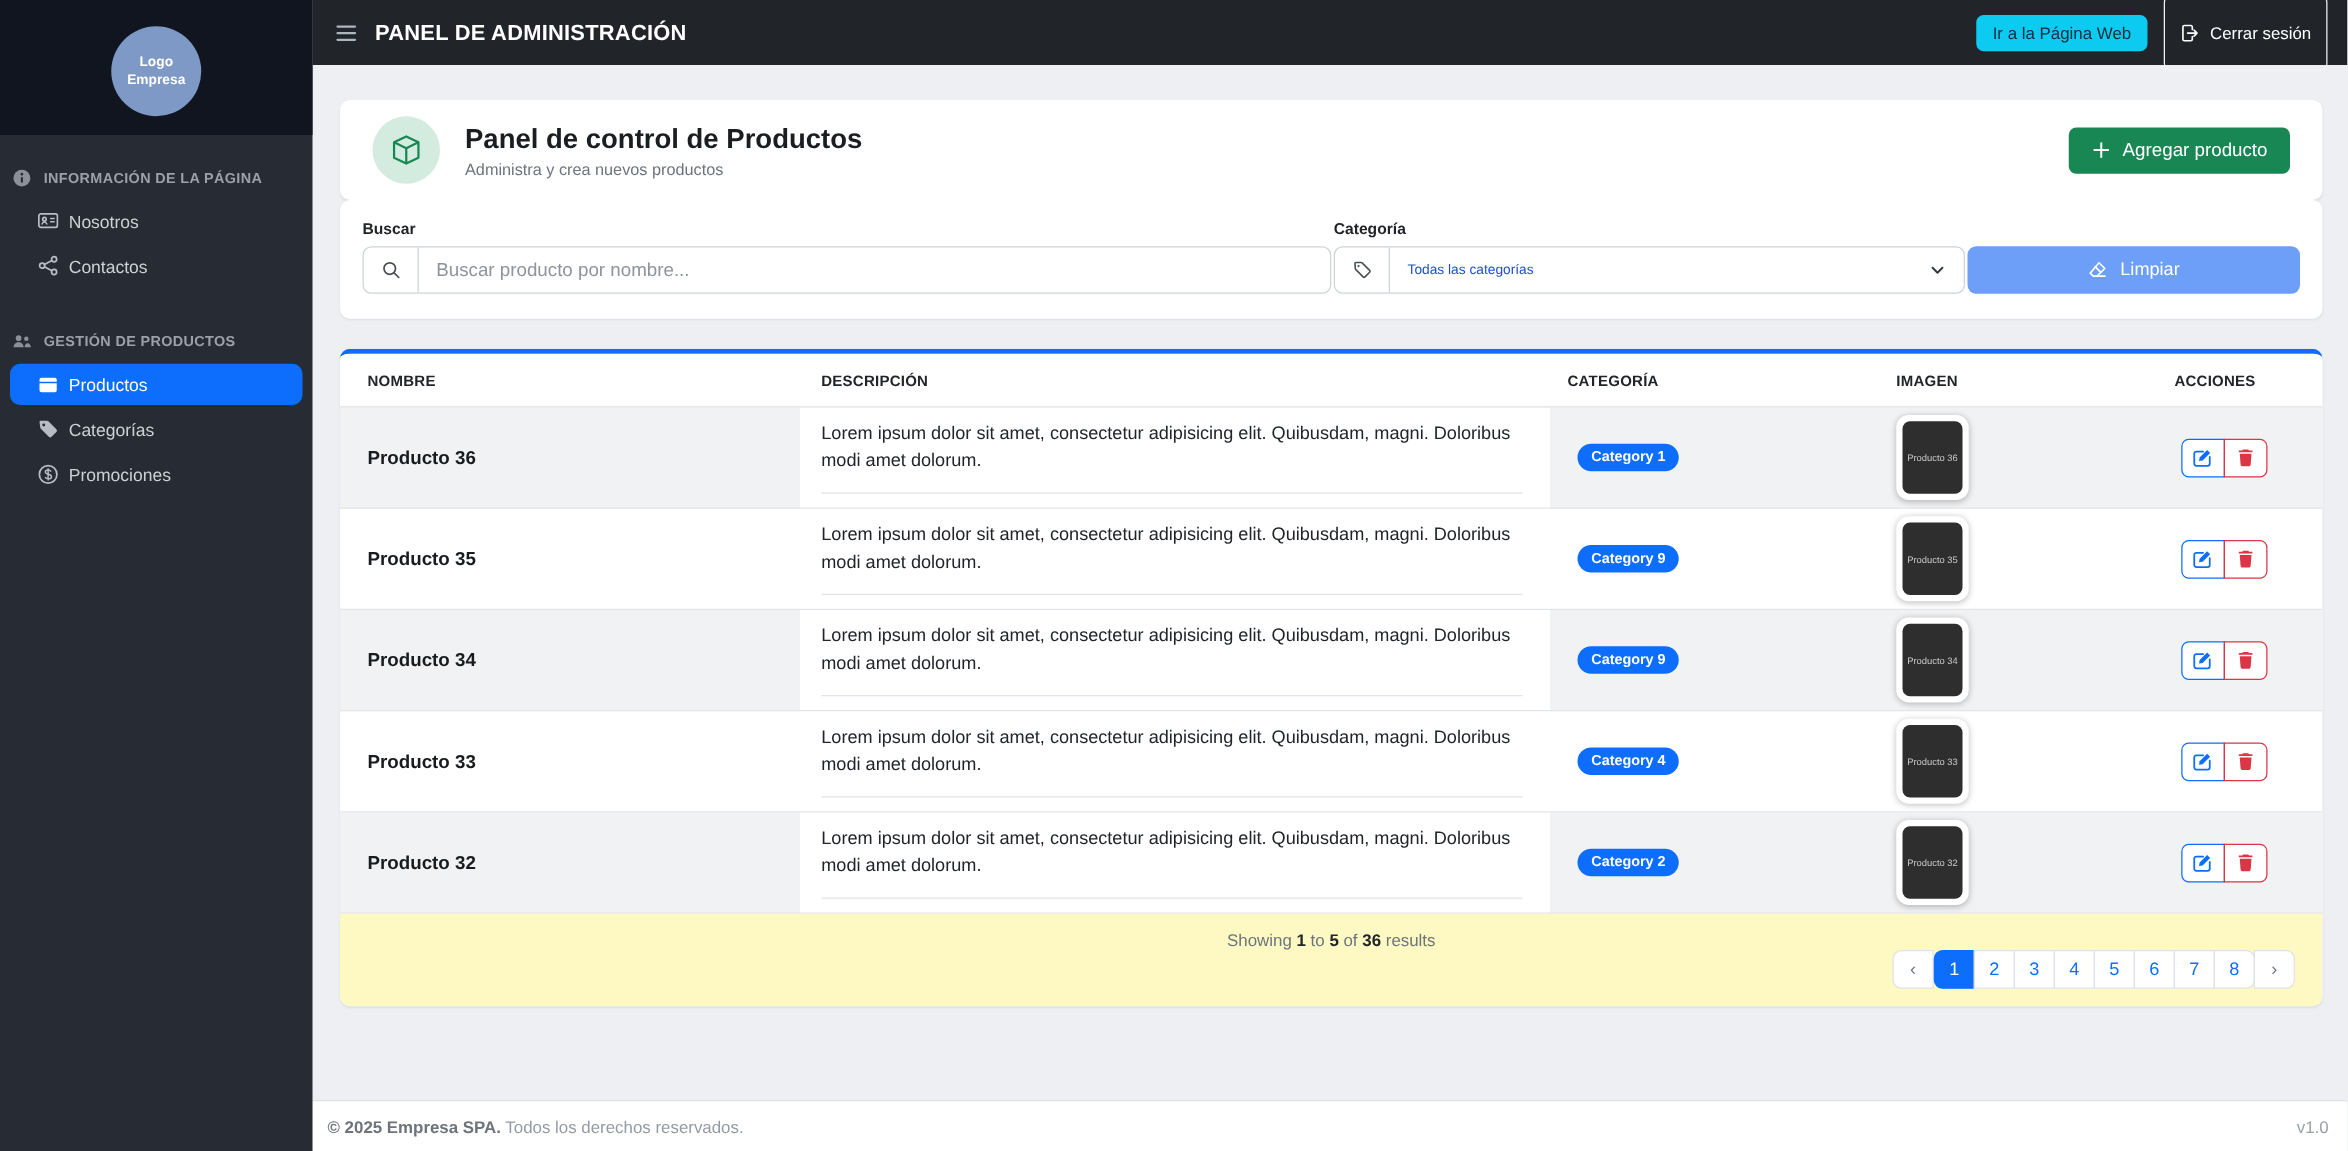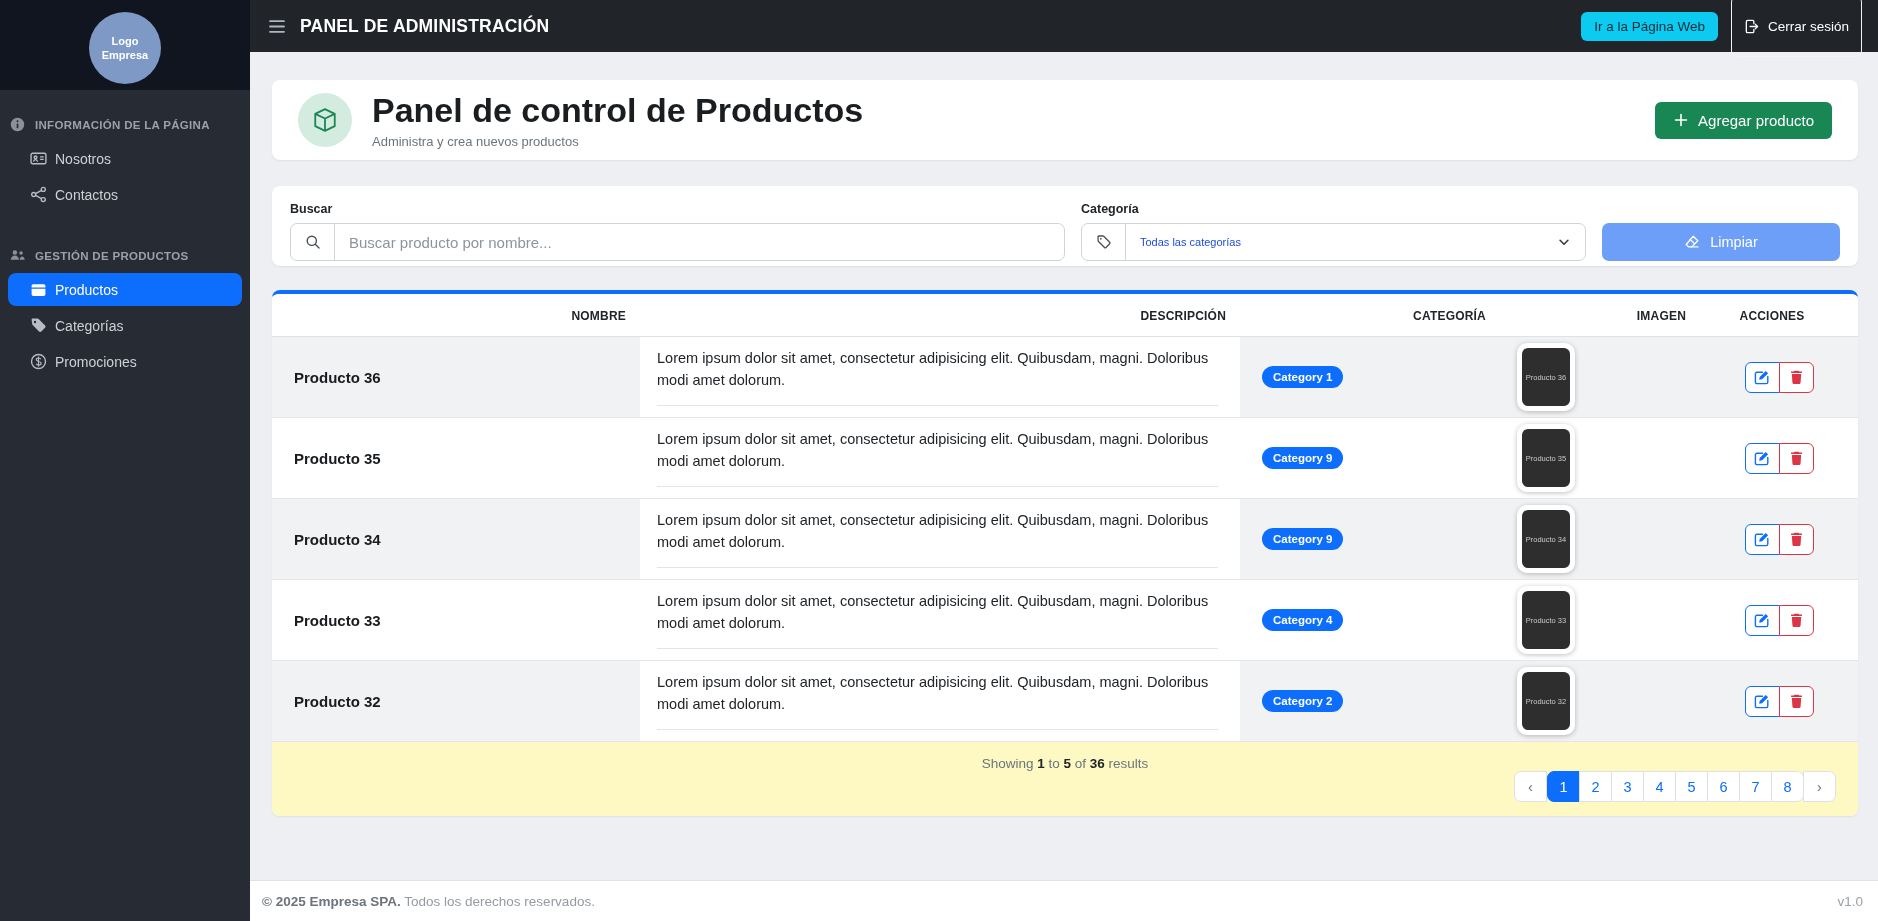--- a/index.html
+++ b/index.html
@@ -4,21 +4,21 @@
 <style>
   * { box-sizing: border-box; }
   html,body { margin:0; padding:0; }
   body {
     width:1878px; height:921px; position:relative; overflow:hidden;
     background:#edeff3; font-family:"Liberation Sans", sans-serif; color:#212529;
   }
 
   
   .sidebar { position:absolute; left:0; top:0; width:250px; height:921px; background:#272c34; z-index:6; }
-  .sidebar-logo { height:90px; background:#10151f; display:flex; align-items:center; justify-content:center; }
+  .sidebar-logo { height:108px; background:#10151f; display:flex; align-items:center; justify-content:center; }
   .logo-circle { width:72px; height:72px; border-radius:50%; background:#7e99c5; color:#fff;
     display:flex; flex-direction:column; align-items:center; justify-content:center;
     font-size:11px; font-weight:bold; line-height:1.3; margin-top:6px; text-align:center; }
   .side-nav { padding-top:20px; }
   .section-header { display:flex; align-items:center; gap:10px; padding:7px 10px; color:#9aa1a9;
     font-size:11.5px; font-weight:bold; letter-spacing:.3px; }
   .section-header svg { flex:0 0 auto; color:#8a9199; }
   .nav-item { display:flex; align-items:flex-end; gap:8px; margin:3px 8px; padding:8px 10px 8px 22px;
     border-radius:8px; color:#ccd1d7; font-size:14px; cursor:pointer; }
   .nav-item svg { color:#b6bdc4; }
@@ -38,44 +38,44 @@
     padding:22px 12px; font-size:13.5px; font-family:inherit; display:flex; align-items:center; gap:9px; cursor:pointer; }
 
   
   .main { position:absolute; left:250px; right:0; top:52px; bottom:41px; padding:28px 20px 0 22px; overflow:hidden; }
   .card { background:#fff; border-radius:8px; box-shadow:0 1px 2px rgba(20,30,40,.07); }
 
   
   .header-card { height:80px; display:flex; align-items:center; padding:0 26px; }
   .icon-circle { width:54px; height:54px; border-radius:50%; background:#d3ecdf; color:#198754;
     display:flex; align-items:center; justify-content:center; margin-right:20px; flex:0 0 auto; }
-  .page-title { font-size:34px; font-weight:bold; margin:0; color:#1b1e21; }
+  .page-title { font-size:22px; font-weight:bold; margin:0; color:#1b1e21; }
   .page-subtitle { font-size:13px; color:#6c757d; margin-top:4px; }
   .btn-success { margin-left:auto; background:#198754; color:#fff; border:none; border-radius:6px;
     padding:10px 18px; font-size:15px; font-family:inherit; display:flex; align-items:center; gap:9px; cursor:pointer; }
 
   
-  .filter-card { margin-top:26px; padding:16px 18px 5px; display:flex; gap:16px; align-items:flex-end; }
+  .filter-card { padding:16px 18px 20px; display:flex; gap:2px; align-items:flex-end; }
   .f-search { width:775px; }
   .f-cat { width:505px; margin-left:0px; }
   .f-clear { flex:1; }
   .field-label { display:block; font-size:12.5px; font-weight:bold; color:#212529; margin-bottom:7px; }
   .input-group { display:flex; height:38px; border:1px solid #ced4da; border-radius:7px; background:#fff; overflow:hidden; }
   .ig-addon { width:44px; display:flex; align-items:center; justify-content:center; border-right:1px solid #ced4da; color:#495057; flex:0 0 auto; }
   .input-group input { border:none; outline:none; flex:1; padding:0 14px; font-size:15px; font-family:inherit; color:#212529; background:transparent; }
   .input-group input::placeholder { color:#8d949c; }
   .select-box { flex:1; display:flex; align-items:center; padding:0 14px; font-size:11px; color:#1d4ed8; cursor:pointer; }
   .select-box .chev { margin-left:auto; color:#343a40; display:flex; }
   .btn-clear { width:100%; height:38px; background:#6d9ff8; color:#fff; border:none; border-radius:7px;
     font-size:14.5px; font-family:inherit; display:flex; align-items:center; justify-content:center; gap:10px; cursor:pointer; }
 
   
   .table-card { margin-top:24px; border-top:4px solid #0d6efd; overflow:hidden; }
   table { width:100%; border-collapse:collapse; table-layout:fixed; }
-  thead th { font-size:12px; font-weight:bold; color:#212529; text-align:right; letter-spacing:.2px;
+  thead th { font-size:12px; font-weight:bold; color:#212529; text-align:left; letter-spacing:.2px;
     padding:15px 14px 13px 22px; border-bottom:1px solid #dee2e6; background:#fff; }
   thead th.th-desc { padding-left:17px; }
   thead th.th-cat { padding-left:14px; }
   thead th.th-img { padding-left:17px; }
   thead th.th-actions { text-align:center; padding-left:0; }
   tbody tr { border-bottom:1px solid #e2e5e9; }
   tbody tr:nth-child(odd) { background:#f1f2f3; }
   tbody td { height:81px; vertical-align:middle; }
   td.name-cell { font-weight:bold; font-size:15px; color:#191c1f; padding-left:22px; }
   td.desc-cell { background:#fff; vertical-align:top; padding:10px 22px 0 17px; }

